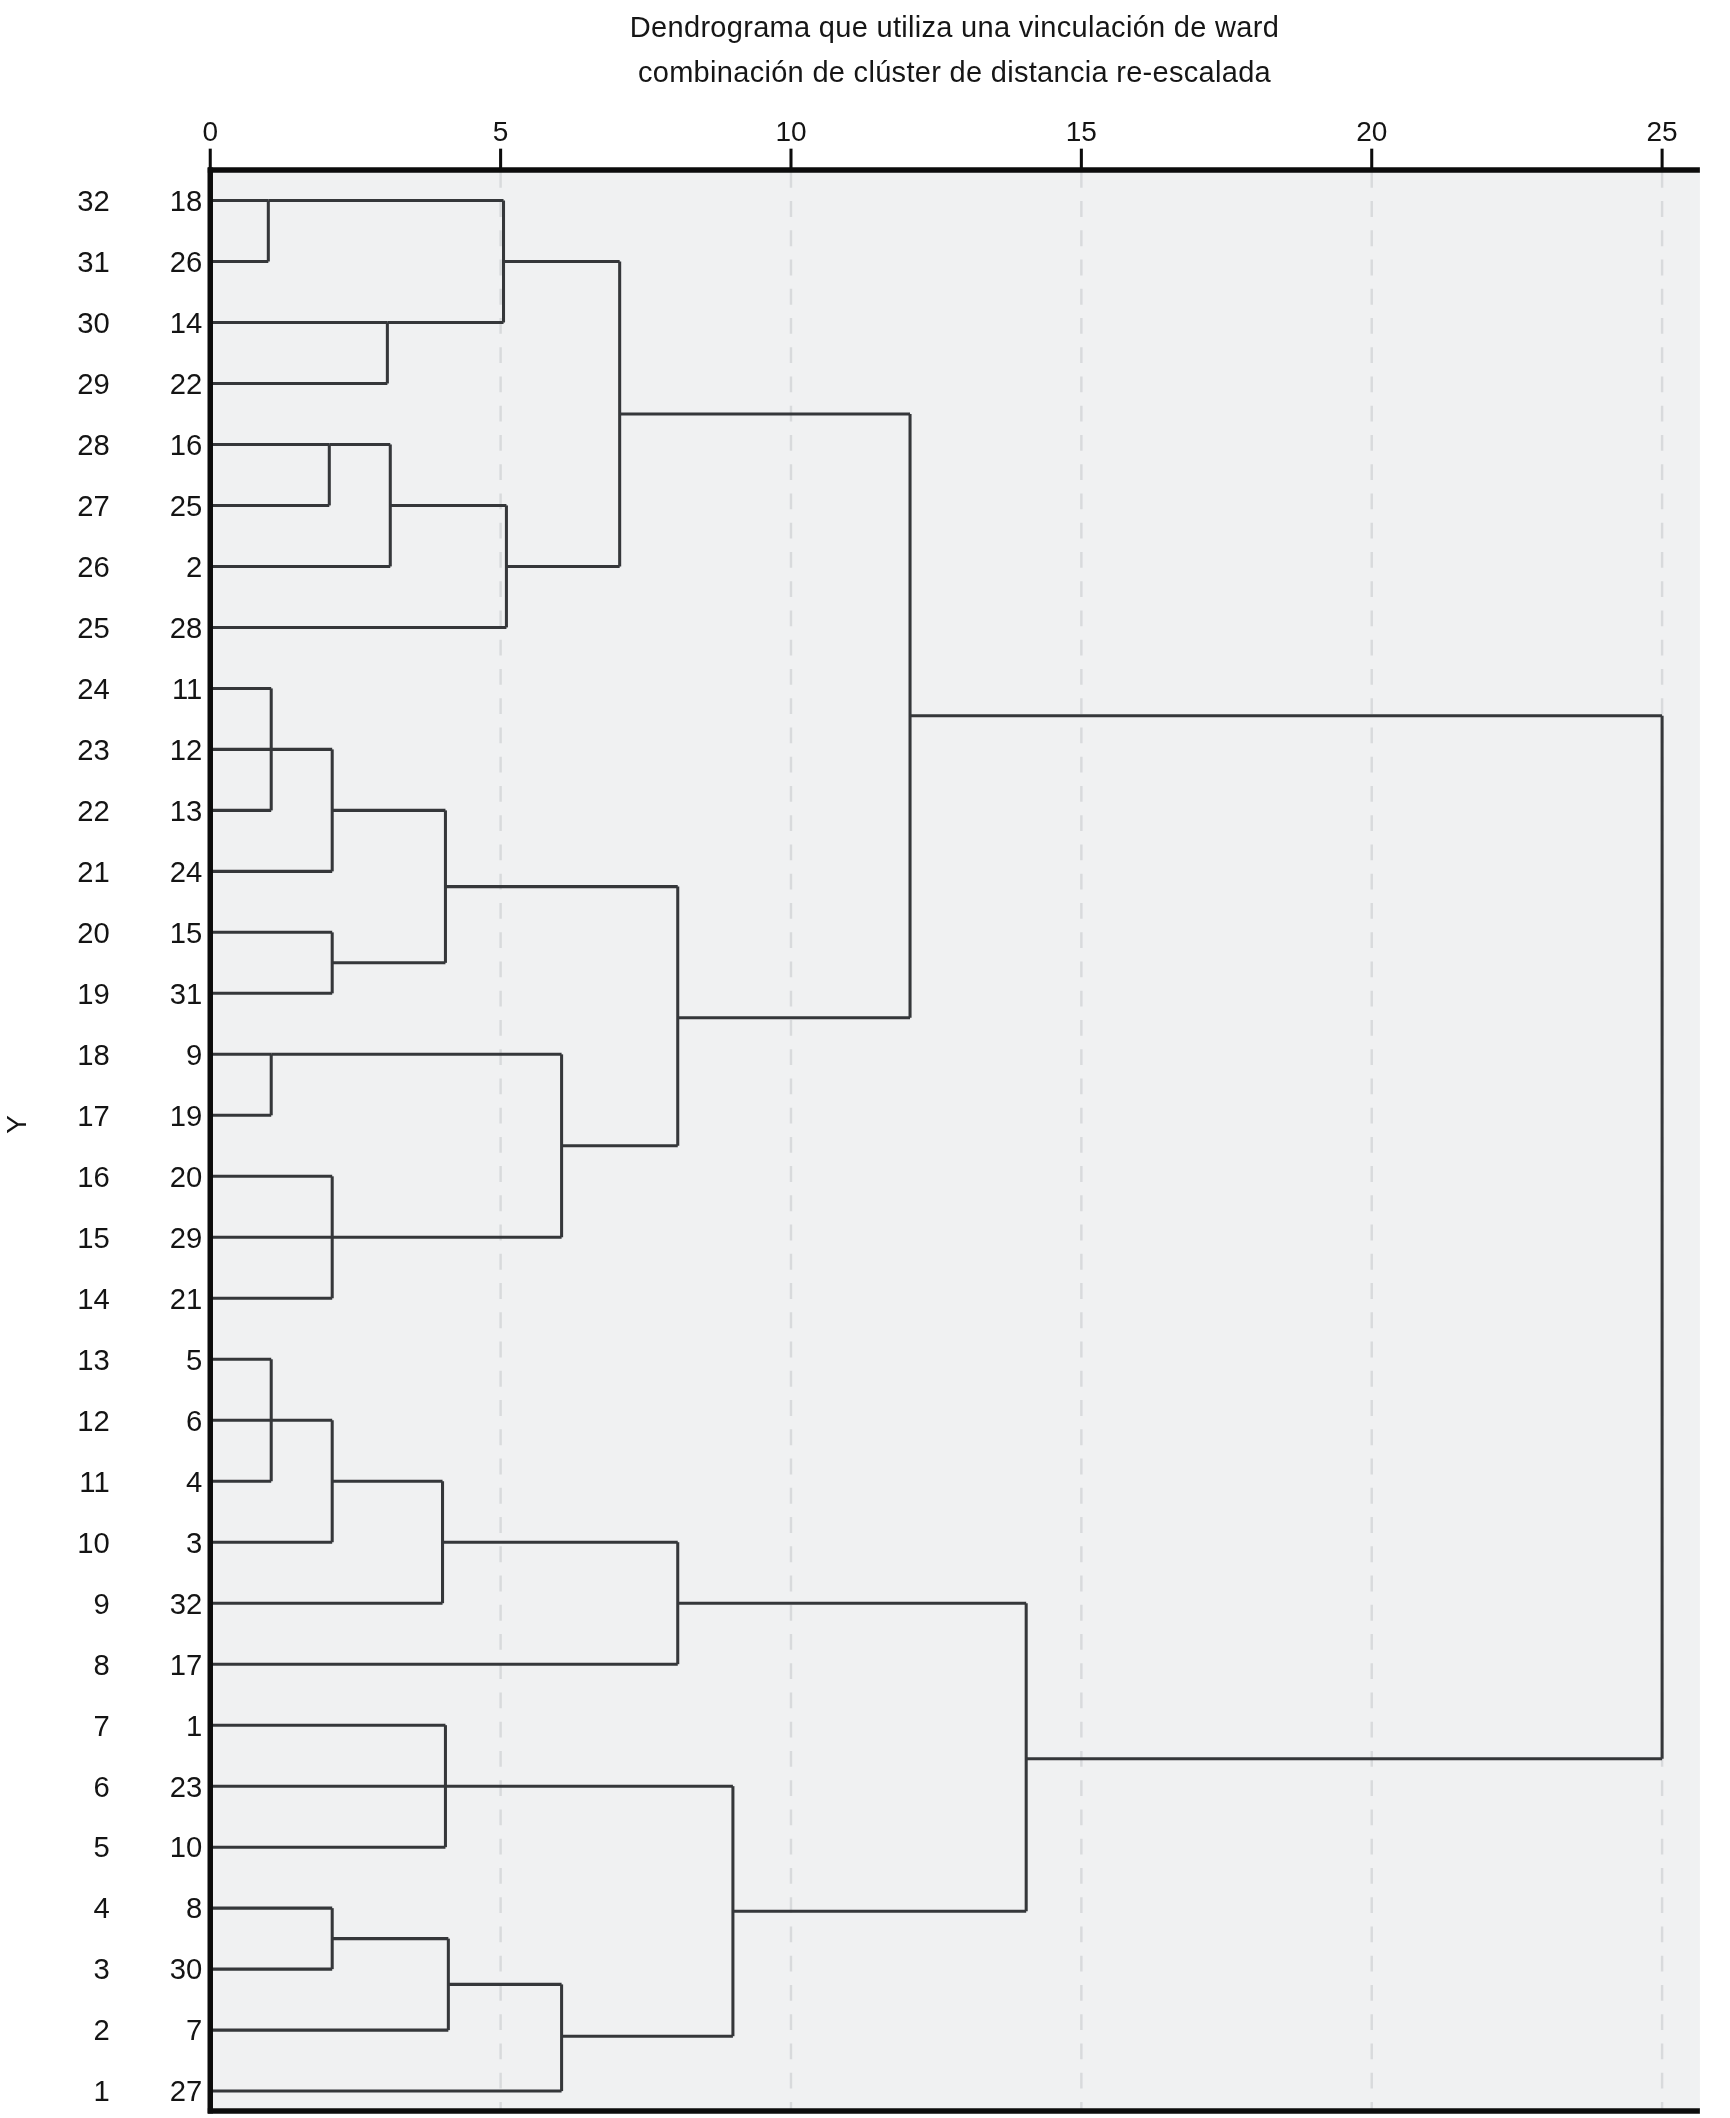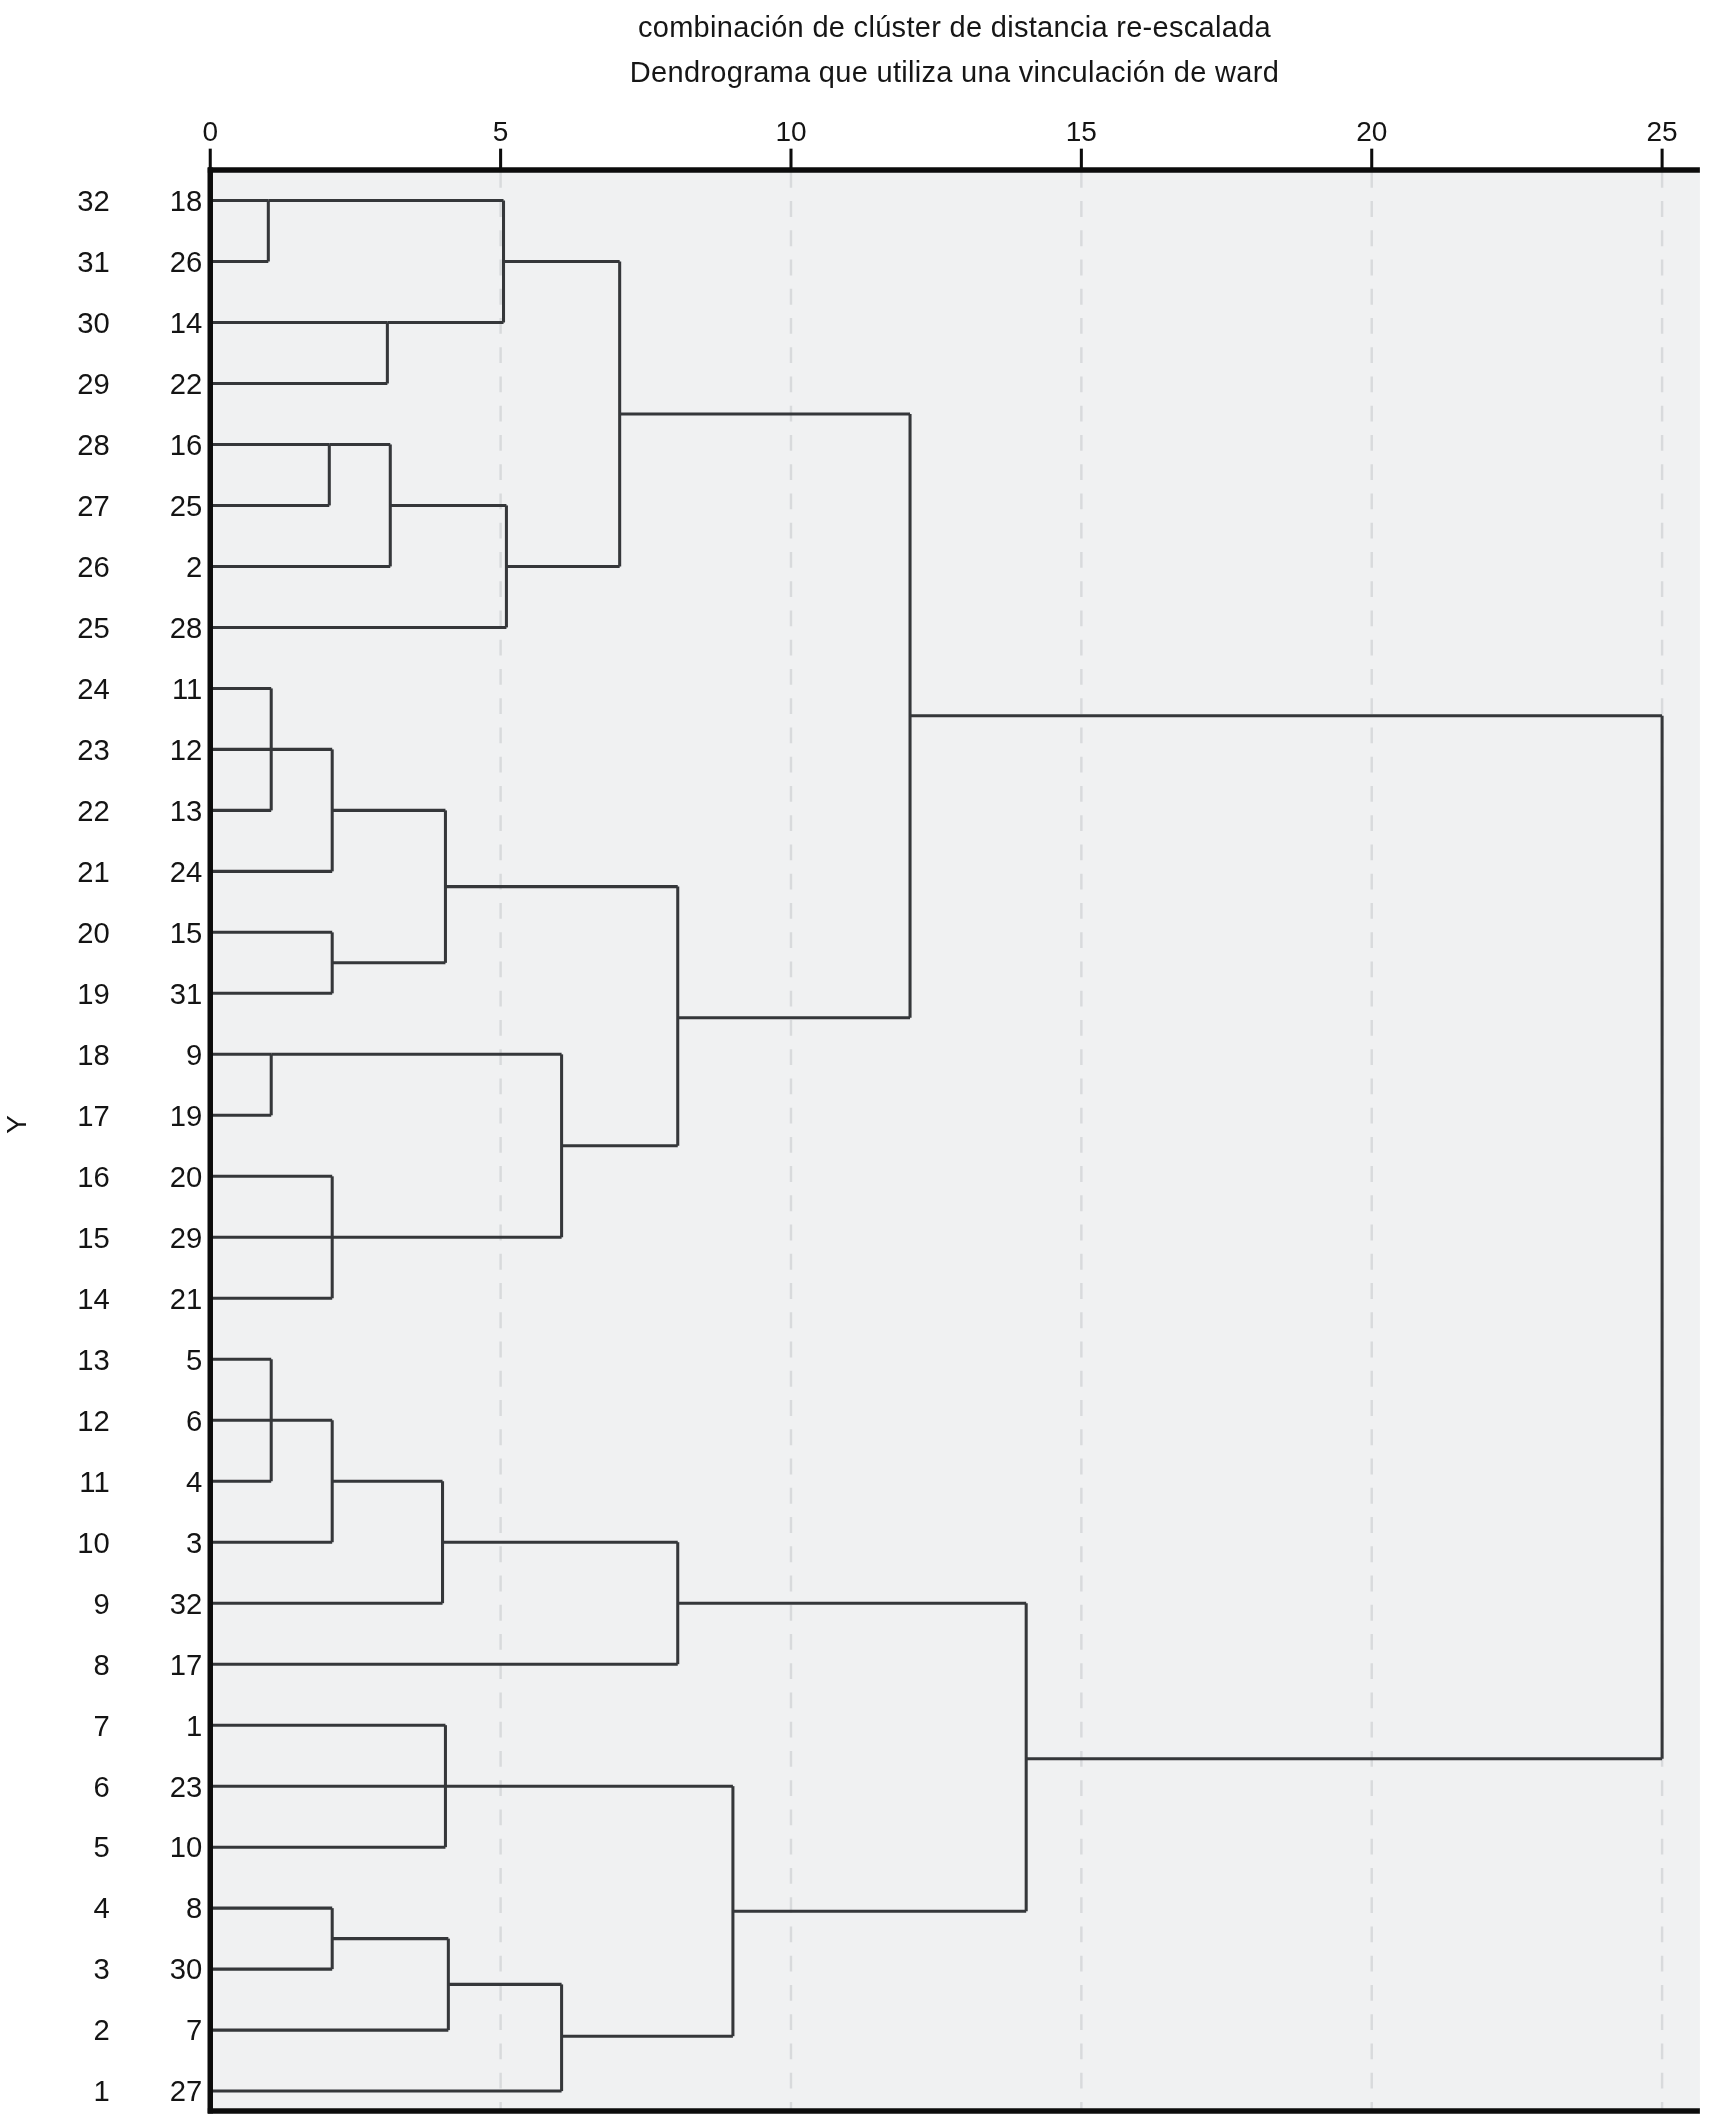--- a/index.html
+++ b/index.html
@@ -8,22 +8,22 @@
   #chart-title{position:absolute;left:210px;top:4.9px;width:1489px;text-align:center;
     font-size:29px;line-height:45px;color:#161616;letter-spacing:0.3px;}
   #plot-svg{position:absolute;left:0;top:0;}
   .t{user-select:none;}
 </style>
 </head>
 <body>
 
 <div id="figure">
   <div id="chart-title">
+    <div>Dendrograma que utiliza una vinculación de ward</div>
     <div>combinación de clúster de distancia re-escalada</div>
-    <div>Dendrograma que utiliza una vinculación de ward</div>
   </div>
   <svg id="plot-svg" width="1731" height="2119" viewBox="0 0 2841 3478" xmlns="http://www.w3.org/2000/svg">
       <rect x="345" y="279" width="2445" height="3186" fill="#f0f1f2"></rect>
       <line x1="821.5999999999999" y1="282" x2="821.5999999999999" y2="3462" stroke="#d8dadc" stroke-width="4" stroke-dasharray="26 22"></line>
       <line x1="1298.1999999999998" y1="282" x2="1298.1999999999998" y2="3462" stroke="#d8dadc" stroke-width="4" stroke-dasharray="26 22"></line>
       <line x1="1774.8" y1="282" x2="1774.8" y2="3462" stroke="#d8dadc" stroke-width="4" stroke-dasharray="26 22"></line>
       <line x1="2251.3999999999996" y1="282" x2="2251.3999999999996" y2="3462" stroke="#d8dadc" stroke-width="4" stroke-dasharray="26 22"></line>
       <line x1="2728" y1="282" x2="2728" y2="3462" stroke="#d8dadc" stroke-width="4" stroke-dasharray="26 22"></line>
       <line x1="345" y1="244" x2="345" y2="279" stroke="#0c0c0c" stroke-width="5"></line>
       <text x="345" y="232" font-size="46" text-anchor="middle" fill="#141414" font-family="&quot;Liberation Sans&quot;, sans-serif" class="t">0</text>

